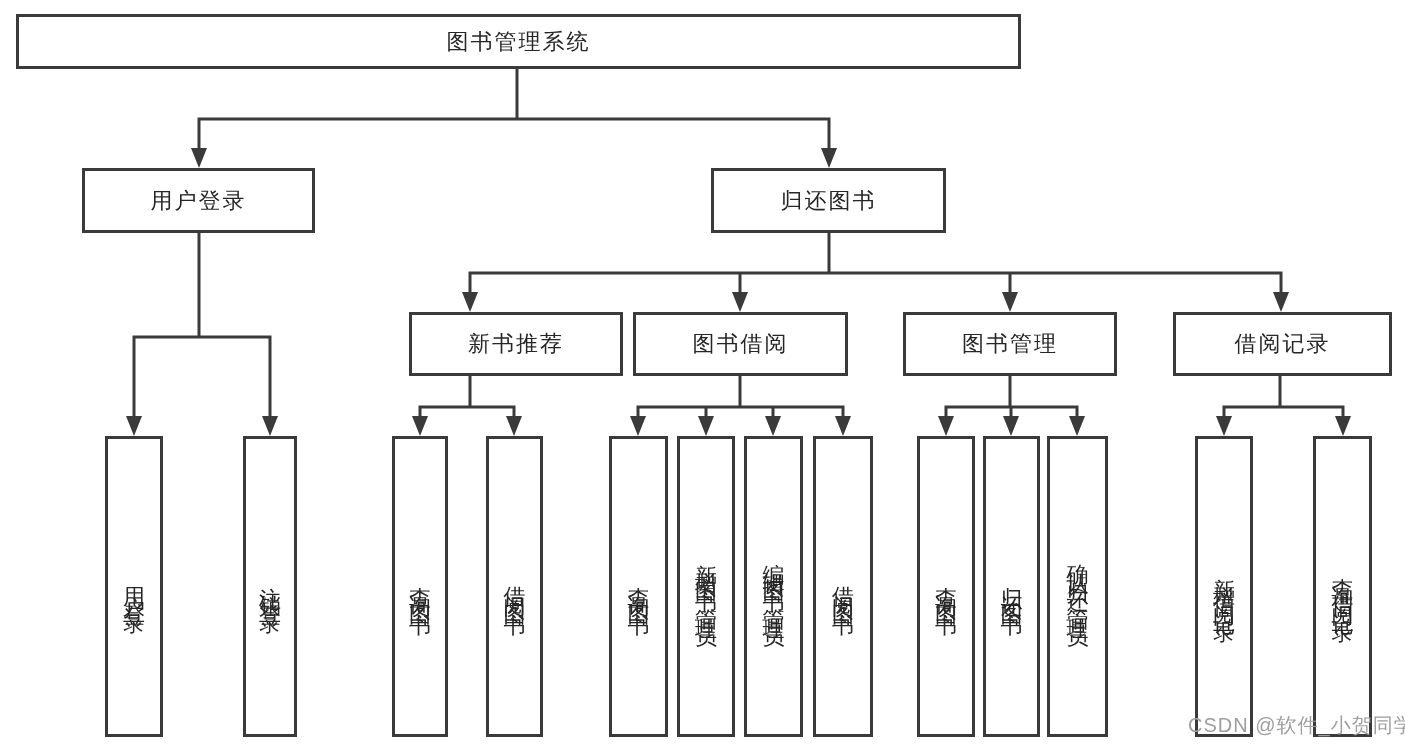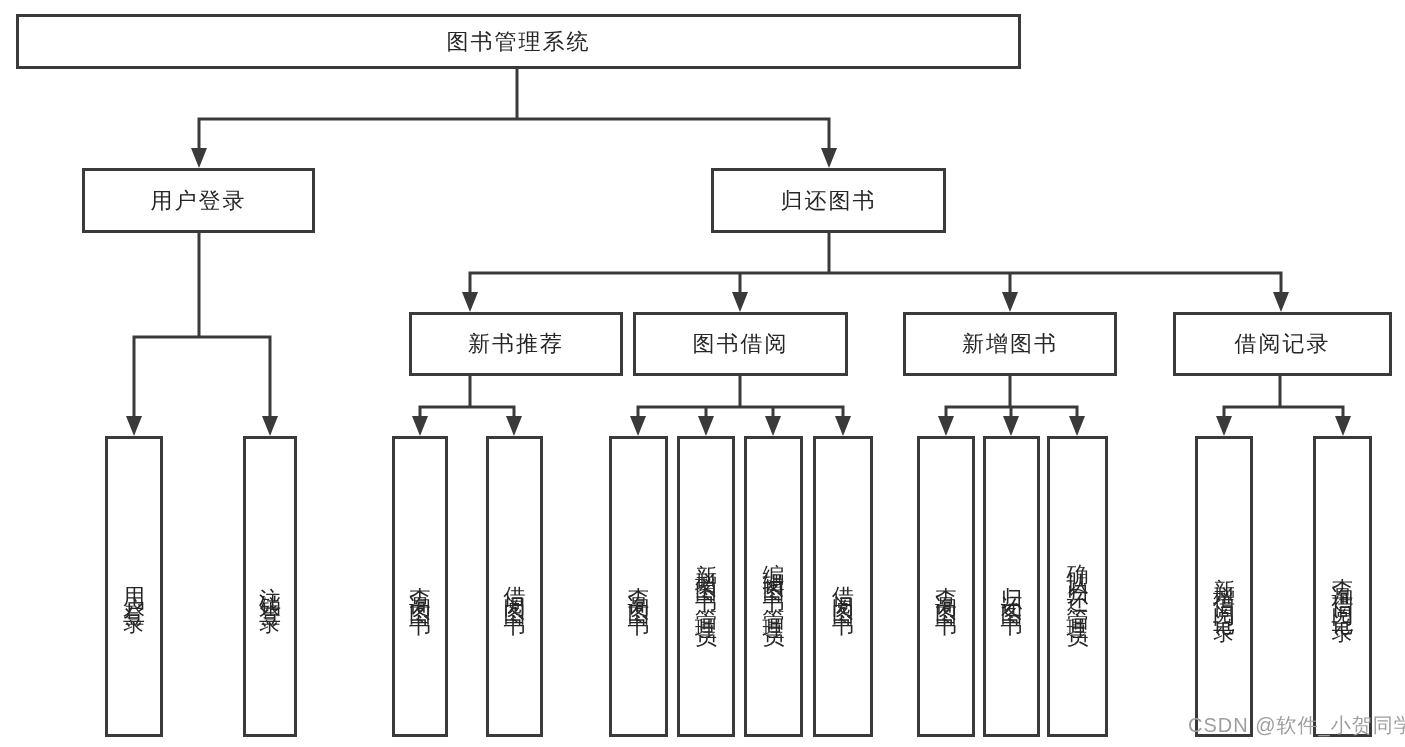--- a/index.html
+++ b/index.html
@@ -109,21 +109,21 @@
   <span>归还图书</span>
 </div>
 
 <div class="node h" style="left:363px; top:312px; width:214px; height:64px;margin-left:46px;">
   <span>新书推荐</span>
 </div>
 <div class="node h" style="left:633px; top:312px; width:215px; height:64px;">
   <span>图书借阅</span>
 </div>
 <div class="node h" style="left:903px; top:312px; width:214px; height:64px;">
-  <span>新增图书</span>
+  <span>图书管理</span>
 </div>
 <div class="node h" style="left:1173px; top:312px; width:219px; height:64px;">
   <span>借阅记录</span>
 </div>
 
 <div class="node v" style="left:105px; top:436px; width:58px; height:301px;">
   <span>用户登录</span>
 </div>
 <div class="node v" style="left:243px; top:436px; width:54px; height:301px;">
   <span>注销登录</span>

